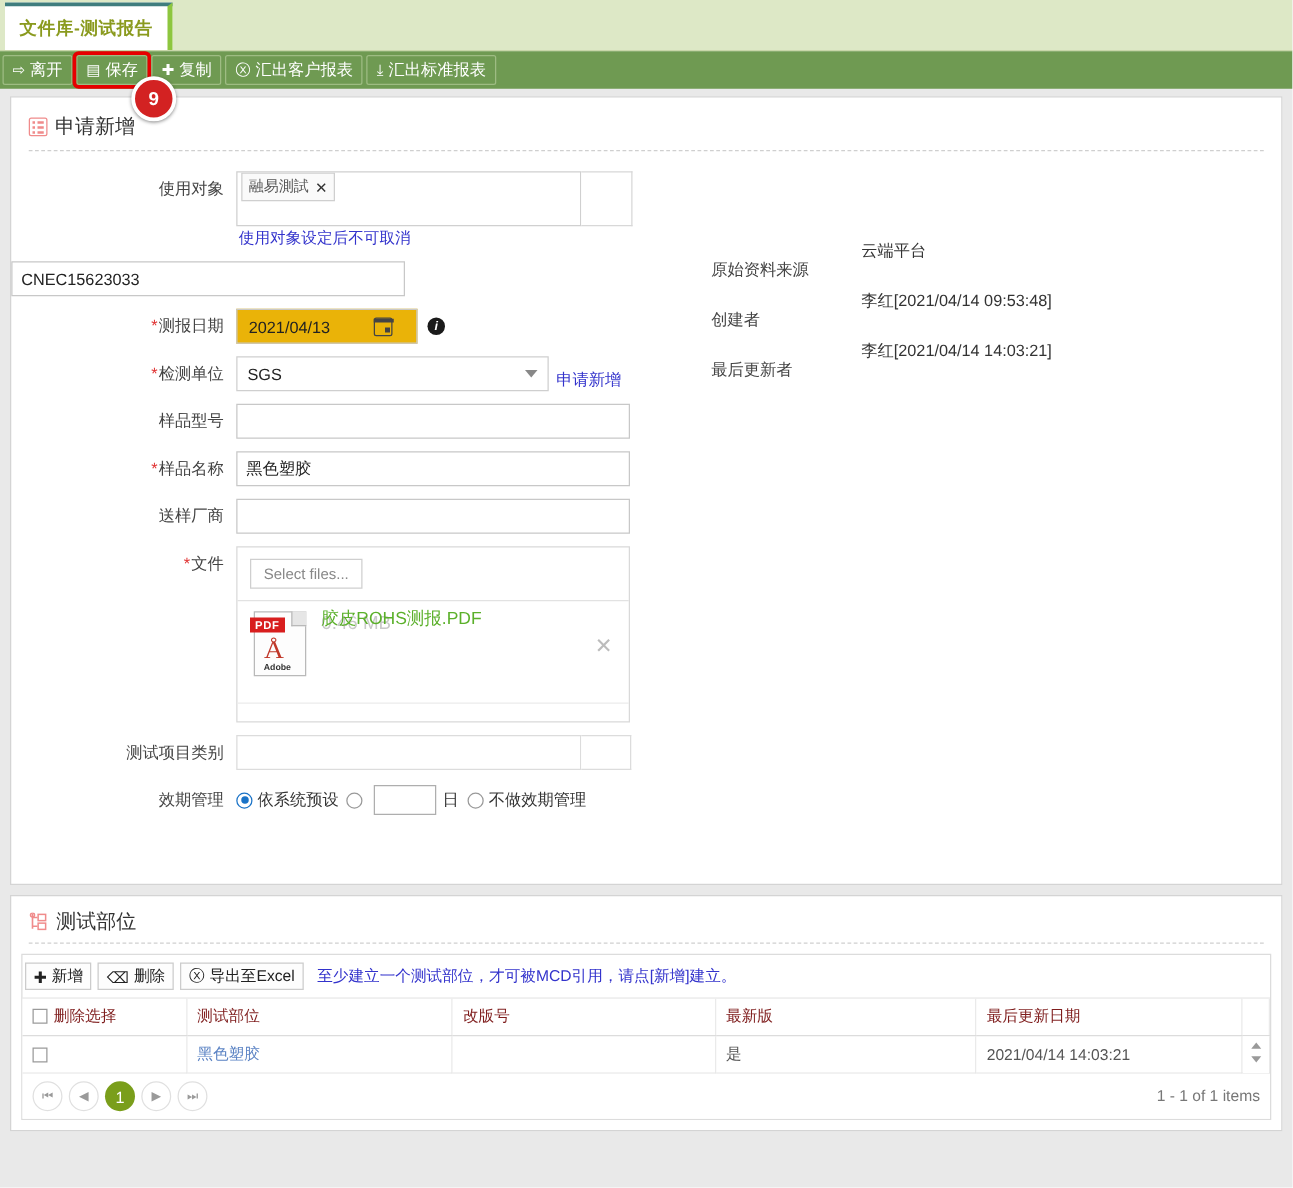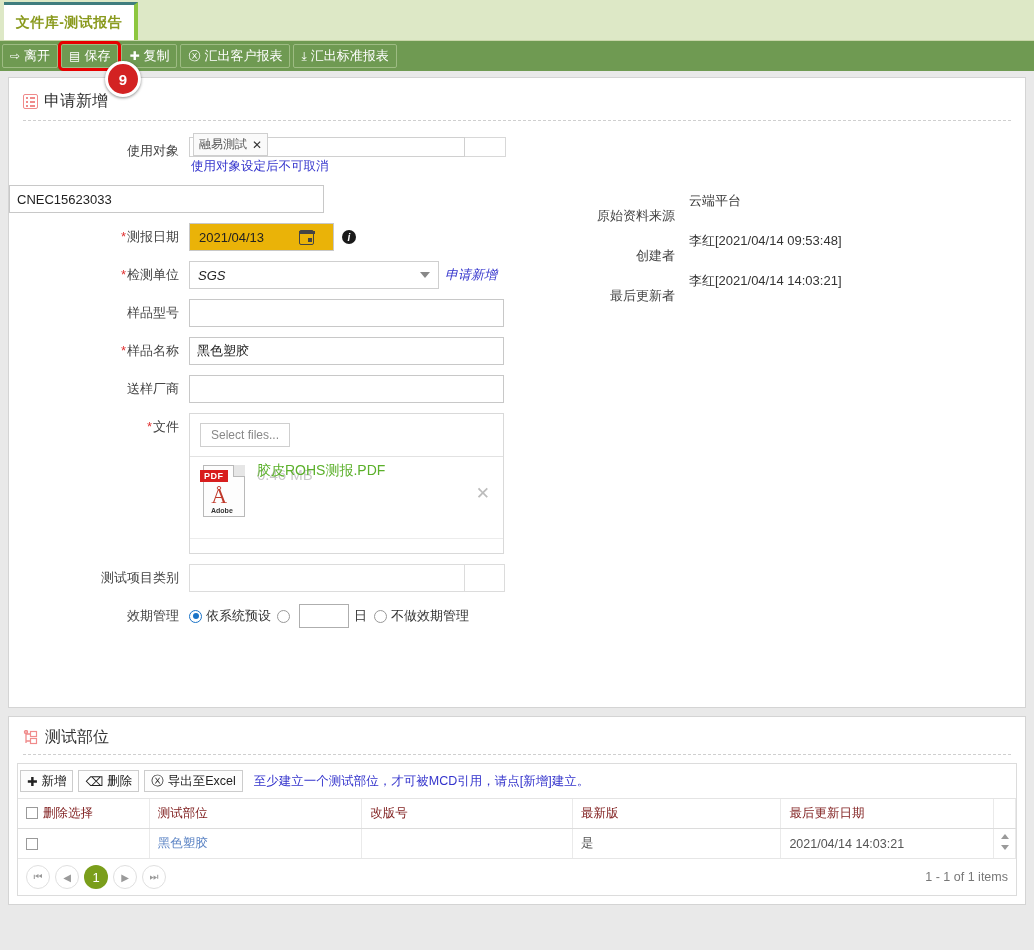--- a/index.html
+++ b/index.html
@@ -72,22 +72,22 @@
   .req{color:#e03131;margin-right:1px;}
   .ctl{flex:0 0 auto;}
   .inp{
     width:315px;height:28px;box-sizing:border-box;border:1px solid #c8c8c8;
     background:#fff;font-size:13px;color:#222;padding:0 7px;line-height:26px;
     font-family:"Liberation Sans","DejaVu Sans",sans-serif;
   }
   
   .tokenwrap{display:flex;align-items:stretch;}
   .tokenbox{
-    width:276px;height:20px;box-sizing:border-box;border:1px solid #d0d0d0;
-    background:#fff;display:flex;align-items:flex-end;padding:0 3px;
+    width:276px;height:44px;box-sizing:border-box;border:1px solid #d0d0d0;
+    background:#fff;display:flex;align-items:flex-start;padding:0 3px;
   }
   .token{
     display:inline-flex;align-items:center;gap:5px;height:21px;padding:0 5px;
     border:1px solid #cfcfcf;background:#fafafa;color:#555;font-size:12px;
   }
   .token .x{color:#333;font-size:12px;font-weight:bold;cursor:pointer;}
   .tokenside{width:40px;border:1px solid #d8d8d8;border-left:none;background:#fff;}
   .hint-link{color:#3333cc;font-size:12.5px;padding-left:2px;line-height:18px;display:block;}
   
   .datewrap{display:flex;align-items:center;gap:8px;}
@@ -96,21 +96,21 @@
     display:flex;align-items:center;padding:0 4px 0 7px;
   }
   .datefield input{border:none;outline:none;width:98px;font-size:13px;color:#222;
     font-family:"Liberation Sans","DejaVu Sans",sans-serif;background:transparent;}
   .cal{width:15px;height:15px;border:1.5px solid #444;border-radius:2px;position:relative;box-sizing:border-box;}
   .cal:before{content:"";position:absolute;left:-1.5px;right:-1.5px;top:0;height:3.5px;background:#444;}
   .cal:after{content:"";position:absolute;right:1.5px;bottom:1.5px;width:4px;height:4px;background:#444;}
   .infoi{width:14px;height:14px;border-radius:50%;background:#1a1a1a;color:#fff;font-size:10px;
     font-weight:bold;display:flex;align-items:center;justify-content:center;font-style:italic;}
   
-  .selwrap{display:flex;align-items:center;gap:6px;font-style:italic;}
+  .selwrap{display:flex;align-items:flex-end;gap:6px;}
   .sel{
     width:250px;height:28px;box-sizing:border-box;border:1px solid #cfcfcf;background:#fff;
     display:flex;align-items:center;justify-content:space-between;padding:0 8px;font-size:13px;color:#222;
   }
   .caret{width:0;height:0;border-left:5px solid transparent;border-right:5px solid transparent;
     border-top:6px solid #888;}
   .apply-link{color:#3333cc;font-size:13px;}
   
   .upload{
     width:315px;border:1px solid #d9d9d9;background:#fff;box-sizing:border-box;
@@ -143,21 +143,21 @@
   
   .radios{display:flex;align-items:center;gap:0;font-size:13px;color:#333;line-height:28px;}
   .radio{width:13px;height:13px;border-radius:50%;border:1px solid #999;background:#fff;
     display:inline-block;position:relative;box-sizing:border-box;margin-right:4px;}
   .radio.on{border-color:#1a73c7;border-width:1px;}
   .radio.on:after{content:"";position:absolute;left:2.5px;top:2.5px;width:6px;height:6px;border-radius:50%;background:#1a73c7;}
   .days-inp{width:50px;height:24px;box-sizing:border-box;border:1px solid #aeaeae;background:#fff;margin:0 5px;}
   
   .meta{position:absolute;left:560px;top:60px;}
   .meta-row{display:flex;align-items:center;height:40px;}
-  .meta-lbl{width:120px;text-align:right;padding-right:14px;font-size:13px;color:#444;box-sizing:border-box;margin-top:30px;}
+  .meta-lbl{width:120px;text-align:left;padding-right:14px;font-size:13px;color:#444;box-sizing:border-box;margin-top:30px;}
   .meta-val{font-size:13px;color:#333;}
   
   .grid-tools{display:flex;align-items:center;gap:5px;padding:6px 0 6px 2px;border-bottom:1px solid #e4e4e4;}
   .gbtn{
     display:flex;align-items:center;gap:4px;height:22px;padding:0 6px;box-sizing:border-box;
     border:1px solid #cccccc;background:#fdfdfd;font-size:12.5px;color:#222;cursor:pointer;white-space:nowrap;
   }
   .grid-note{color:#3333cc;font-size:12.5px;margin-left:6px;}
   .gridwrap{border:1px solid #dcdcdc;margin:8px 8px 8px 8px;background:#fff;}
   table.grid{width:100%;border-collapse:collapse;table-layout:fixed;}

